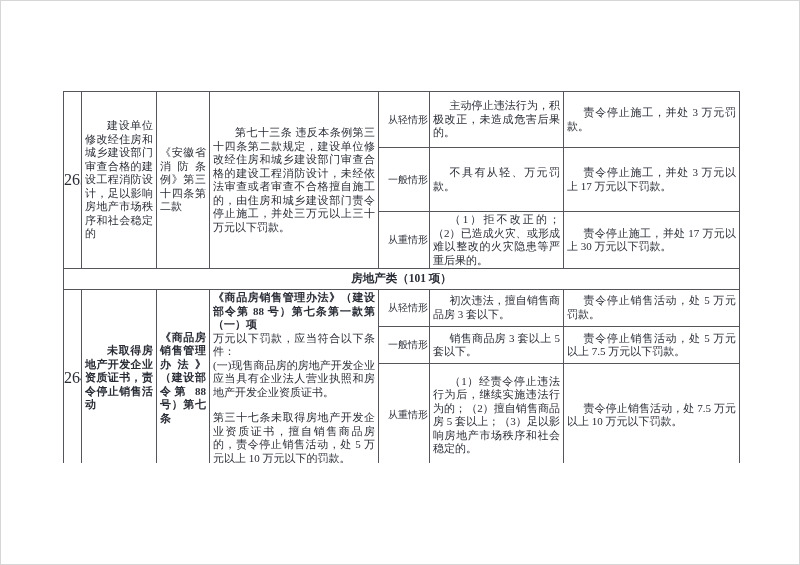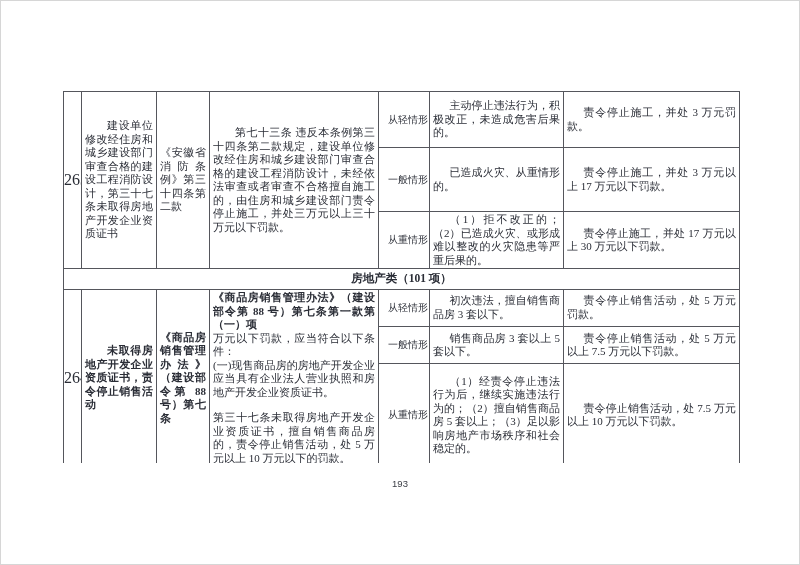--- a/index.html
+++ b/index.html
@@ -79,30 +79,30 @@
         <col style="width:53px">
         <col style="width:169px">
         <col style="width:51px">
         <col style="width:134px">
         <col style="width:176px">
       </colgroup>
 
       <tbody>
           <tr class="h56">
         <td class="c-no" rowspan="3">263</td>
-        <td class="c-viol ind2" rowspan="3">建设单位修改经住房和城乡建设部门审查合格的建设工程消防设计，第三十七条未取得房地产开发企业资质证书</td>
+        <td class="c-viol ind2" rowspan="3">建设单位修改经住房和城乡建设部门审查合格的建设工程消防设计，足以影响房地产市场秩序和社会稳定的</td>
         <td class="c-basis" rowspan="3">《安徽省消防条例》第三十四条第二款</td>
         <td class="c-statute ind2" rowspan="3">第七十三条 违反本条例第三十四条第二款规定，建设单位修改经住房和城乡建设部门审查合格的建设工程消防设计，未经依法审查或者审查不合格擅自施工的，由住房和城乡建设部门责令停止施工，并处三万元以上三十万元以下罚款。</td>
         <td class="c-level">从轻情形</td>
         <td class="c-circ ind15">主动停止违法行为，积极改正，未造成危害后果的。</td>
         <td class="c-pen ind15">责令停止施工，并处 3 万元罚款。</td>
       </tr>
       <tr class="h64">
         <td class="c-level">一般情形</td>
-        <td class="c-circ ind15">已造成火灾、从重情形的。</td>
+        <td class="c-circ ind15">不具有从轻、万元罚款。</td>
         <td class="c-pen ind15">责令停止施工，并处 3 万元以上 17 万元以下罚款。</td>
       </tr>
       <tr class="h56">
         <td class="c-level">从重情形</td>
         <td class="c-circ ind15">（1）拒不改正的；（2）已造成火灾、或形成难以整改的火灾隐患等严重后果的。</td>
         <td class="c-pen ind15">责令停止施工，并处 17 万元以上 30 万元以下罚款。</td>
       </tr>
 
       <tr class="h21">
         <td class="c-section" colspan="7">房地产类（101 项）</td>
@@ -133,15 +133,14 @@
       <tr class="h84">
         <td class="c-level">从重情形</td>
         <td class="c-circ ind15">（1）经责令停止违法行为后，继续实施违法行为的；（2）擅自销售商品房 5 套以上；（3）足以影响房地产市场秩序和社会稳定的。</td>
         <td class="c-pen ind15">责令停止销售活动，处 7.5 万元以上 10 万元以下罚款。</td>
       </tr>
 
     </tbody>
       </table>
   </div>
 
-  <div class="page-num">193</div>
 
 </div>
 
 </body></html>

